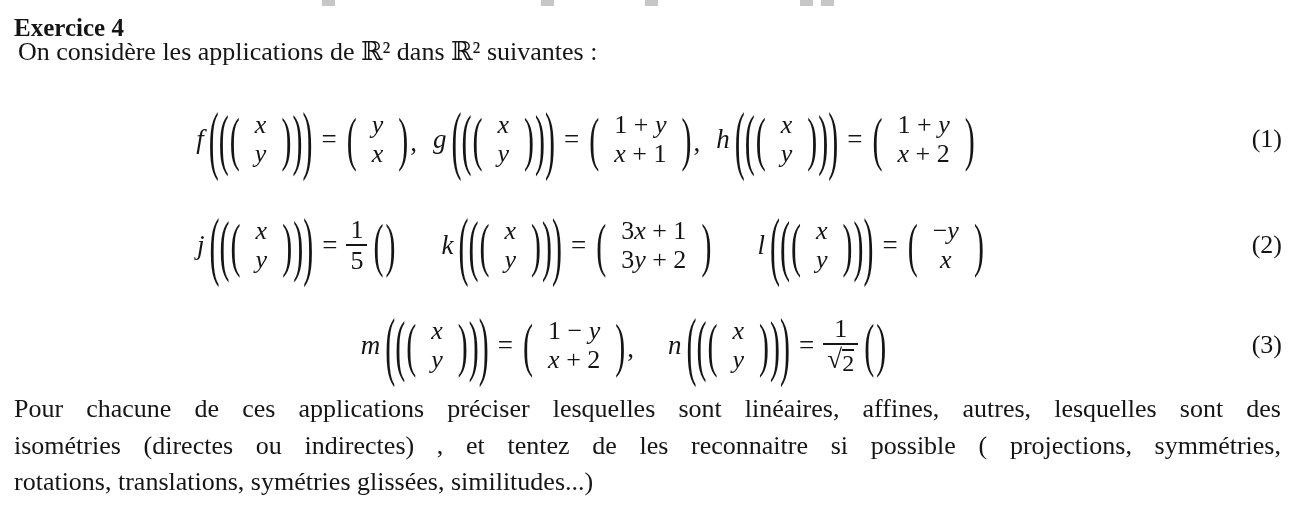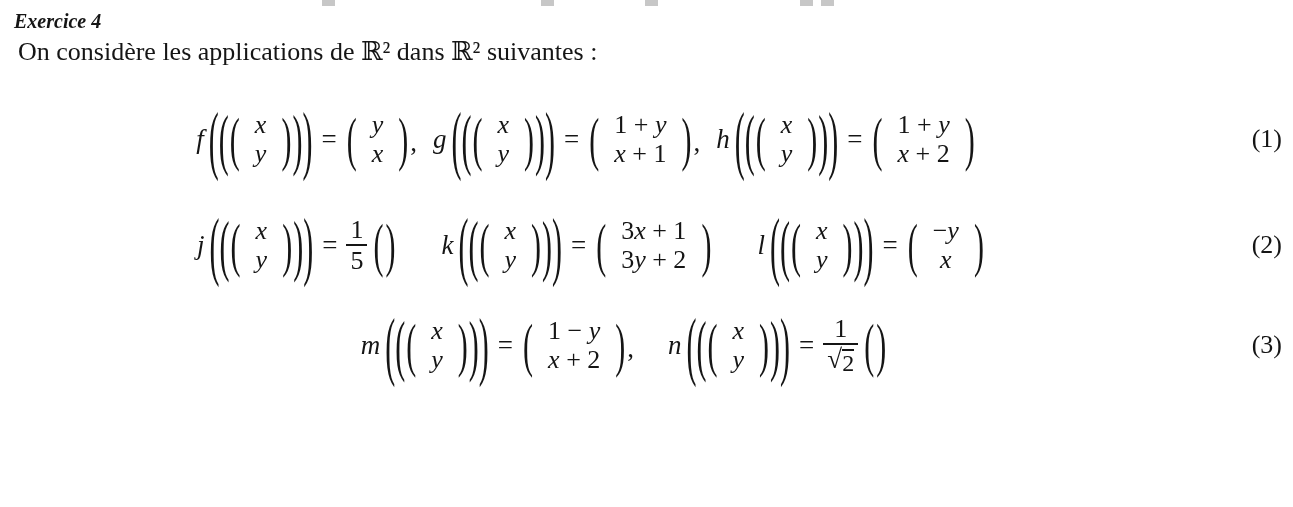--- a/index.html
+++ b/index.html
@@ -2,21 +2,21 @@
 <html><head>
 <meta charset="utf-8">
 <style>
   html,body{margin:0;padding:0;}
   body{
     width:1293px;height:507px;position:relative;overflow:hidden;
     background:#ffffff;color:#151515;
     font-family:"Liberation Serif","DejaVu Serif",serif;
   }
   .frag{position:absolute;top:0;height:6px;width:13px;background:#c7c7c7;}
-  .heading{position:absolute;top:7px;left:14px;margin:0;font-size:20px;font-weight:bold;line-height:28px;font-style:italic;}
+  .heading{position:absolute;top:14px;left:14px;margin:0;font-size:25px;font-weight:bold;line-height:28px;}
   .intro{position:absolute;top:33px;left:14px;margin:4px;font-size:26px;line-height:30px;white-space:nowrap;}
 
   .eq-row{position:absolute;left:0;width:100%;height:90px;}
   .eq-row-1{top:94px;}
   .eq-row-2{top:200px;}
   .eq-row-3{top:300px;}
   .eq-content{position:relative;height:100%;display:flex;align-items:center;justify-content:center;}
   .eq-row-1 .eq-content{left:-60px;gap:16px;}
   .eq-row-2 .eq-content{left:-55px;gap:44px;}
   .eq-row-3 .eq-content{left:-22px;gap:34px;}
@@ -246,13 +246,16 @@
     <span class="p pv">(</span>
     <span class="p pv">)</span>
     <span class="after"></span>
   </span>
       </div>
     <span class="eq-num">(3)</span>
   </div>
   </div>
 
 <div class="closing">
+  <div class="line line-just">Pour chacune de ces applications préciser lesquelles sont linéaires, affines, autres, lesquelles sont des</div>
+  <div class="line line-just">isométries (directes ou indirectes) , et tentez de les reconnaitre si possible ( projections, symmétries,</div>
+  <div class="line">rotations, translations, symétries glissées, similitudes...)</div>
 </div>
 
 </body></html>

